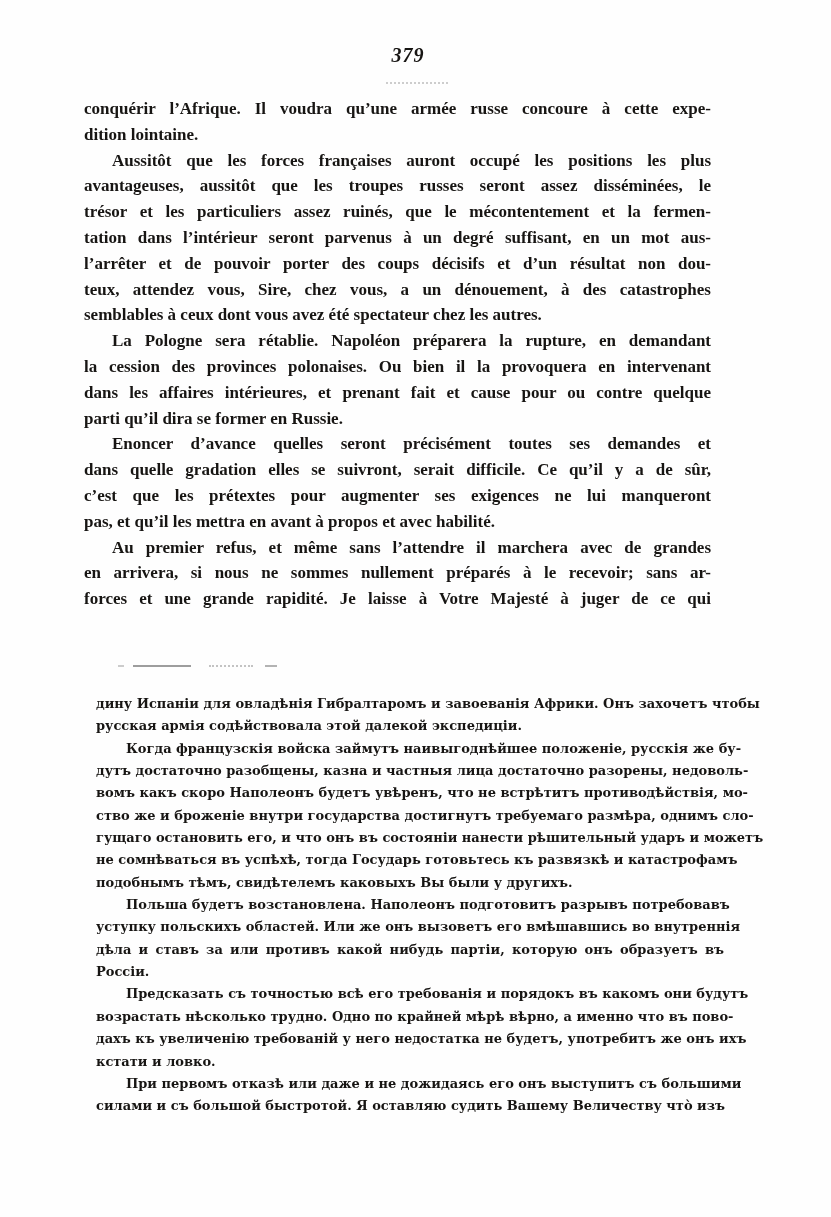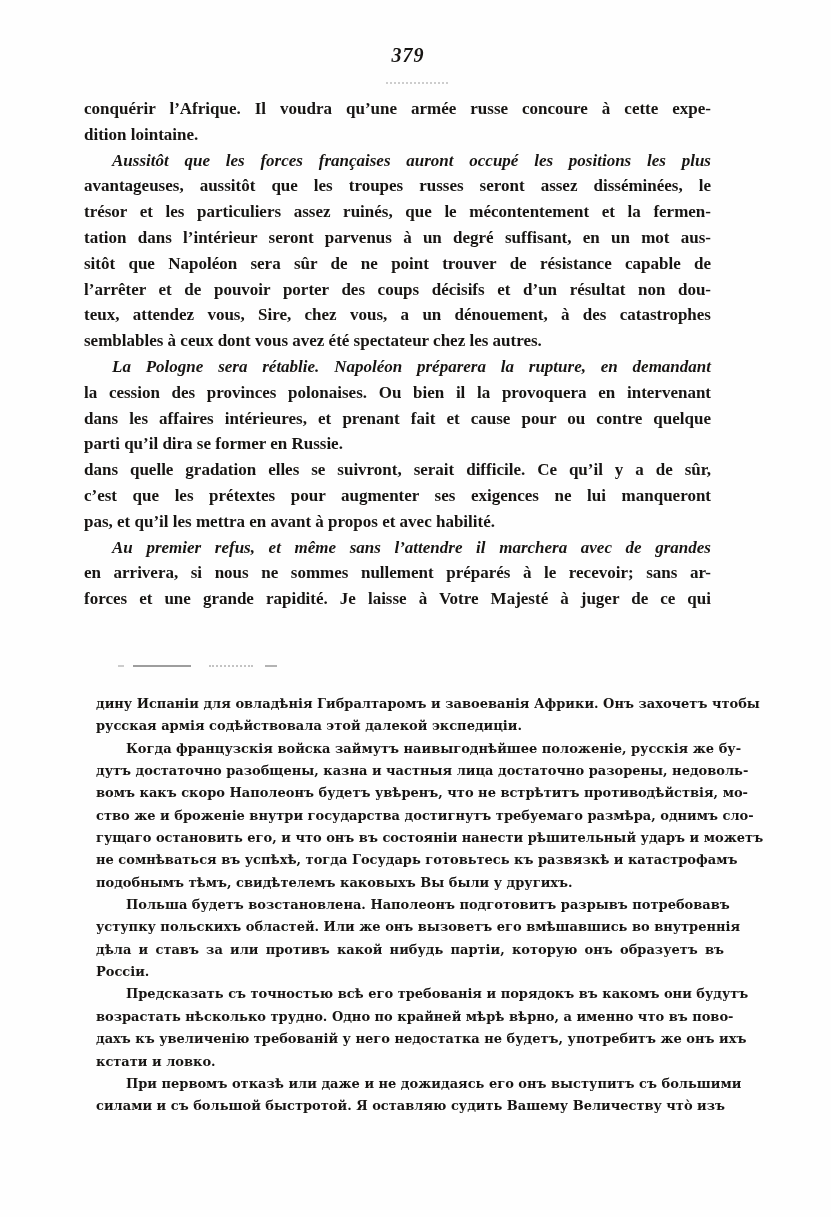--- a/index.html
+++ b/index.html
@@ -23,21 +23,21 @@
   }
   .french{
     position:absolute;top:96px;left:84px;width:627px;
     font-size:17px;font-weight:bold;
   }
   .french .line{
     line-height:25.8px;height:25.8px;
     text-align:justify;text-align-last:justify;
     white-space:nowrap;
   }
-  .french .line.indent{text-indent:28px;font-style:italic;}
+  .french .line.indent{text-indent:28px;}
   .french .line.para-end{text-align-last:left;white-space:normal;}
   .sep{
     position:absolute;top:665px;left:118px;height:4px;width:170px;
   }
   .sep span{display:inline-block;vertical-align:top;height:2px;margin-right:0;}
   .sep .s1{width:6px;background:#cccccc;margin-right:9px;}
   .sep .s2{width:58px;background:#9d9d9d;margin-right:18px;}
   .sep .s3{width:44px;border-bottom:2px dotted #c3c3c3;height:0;margin-right:12px;}
   .sep .s4{width:12px;background:#b3b3b3;}
   .russian{
@@ -61,28 +61,28 @@
   <div class="pagenum">379</div>
   <div class="pagenum-marks"></div>
 
   <div class="french">
     <div class="line">conquérir l’Afrique. Il voudra qu’une armée russe concoure à cette expe-</div>
     <div class="line para-end">dition lointaine.</div>
     <div class="line indent">Aussitôt que les forces françaises auront occupé les positions les plus</div>
     <div class="line">avantageuses, aussitôt que les troupes russes seront assez disséminées, le</div>
     <div class="line">trésor et les particuliers assez ruinés, que le mécontentement et la fermen-</div>
     <div class="line">tation dans l’intérieur seront parvenus à un degré suffisant, en un mot aus-</div>
-    <div class="line">sitôt que Napoléon sera sûr de ne point trouver de résistance capable de</div>
     <div class="line">l’arrêter et de pouvoir porter des coups décisifs et d’un résultat non dou-</div>
     <div class="line">teux, attendez vous, Sire, chez vous, a un dénouement, à des catastrophes</div>
     <div class="line para-end">semblables à ceux dont vous avez été spectateur chez les autres.</div>
     <div class="line indent">La Pologne sera rétablie. Napoléon préparera la rupture, en demandant</div>
     <div class="line">la cession des provinces polonaises. Ou bien il la provoquera en intervenant</div>
     <div class="line">dans les affaires intérieures, et prenant fait et cause pour ou contre quelque</div>
     <div class="line para-end">parti qu’il dira se former en Russie.</div>
+    <div class="line indent">Enoncer d’avance quelles seront précisément toutes ses demandes et</div>
     <div class="line">dans quelle gradation elles se suivront, serait difficile. Ce qu’il y a de sûr,</div>
     <div class="line">c’est que les prétextes pour augmenter ses exigences ne lui manqueront</div>
     <div class="line para-end">pas, et qu’il les mettra en avant à propos et avec habilité.</div>
     <div class="line indent">Au premier refus, et même sans l’attendre il marchera avec de grandes</div>
     <div class="line">en arrivera, si nous ne sommes nullement préparés à le recevoir; sans ar-</div>
     <div class="line">forces et une grande rapidité. Je laisse à Votre Majesté à juger de ce qui</div>
   </div>
 
   <div class="sep">
     <span class="s1"></span><span class="s2"></span><span class="s3"></span><span class="s4"></span>

